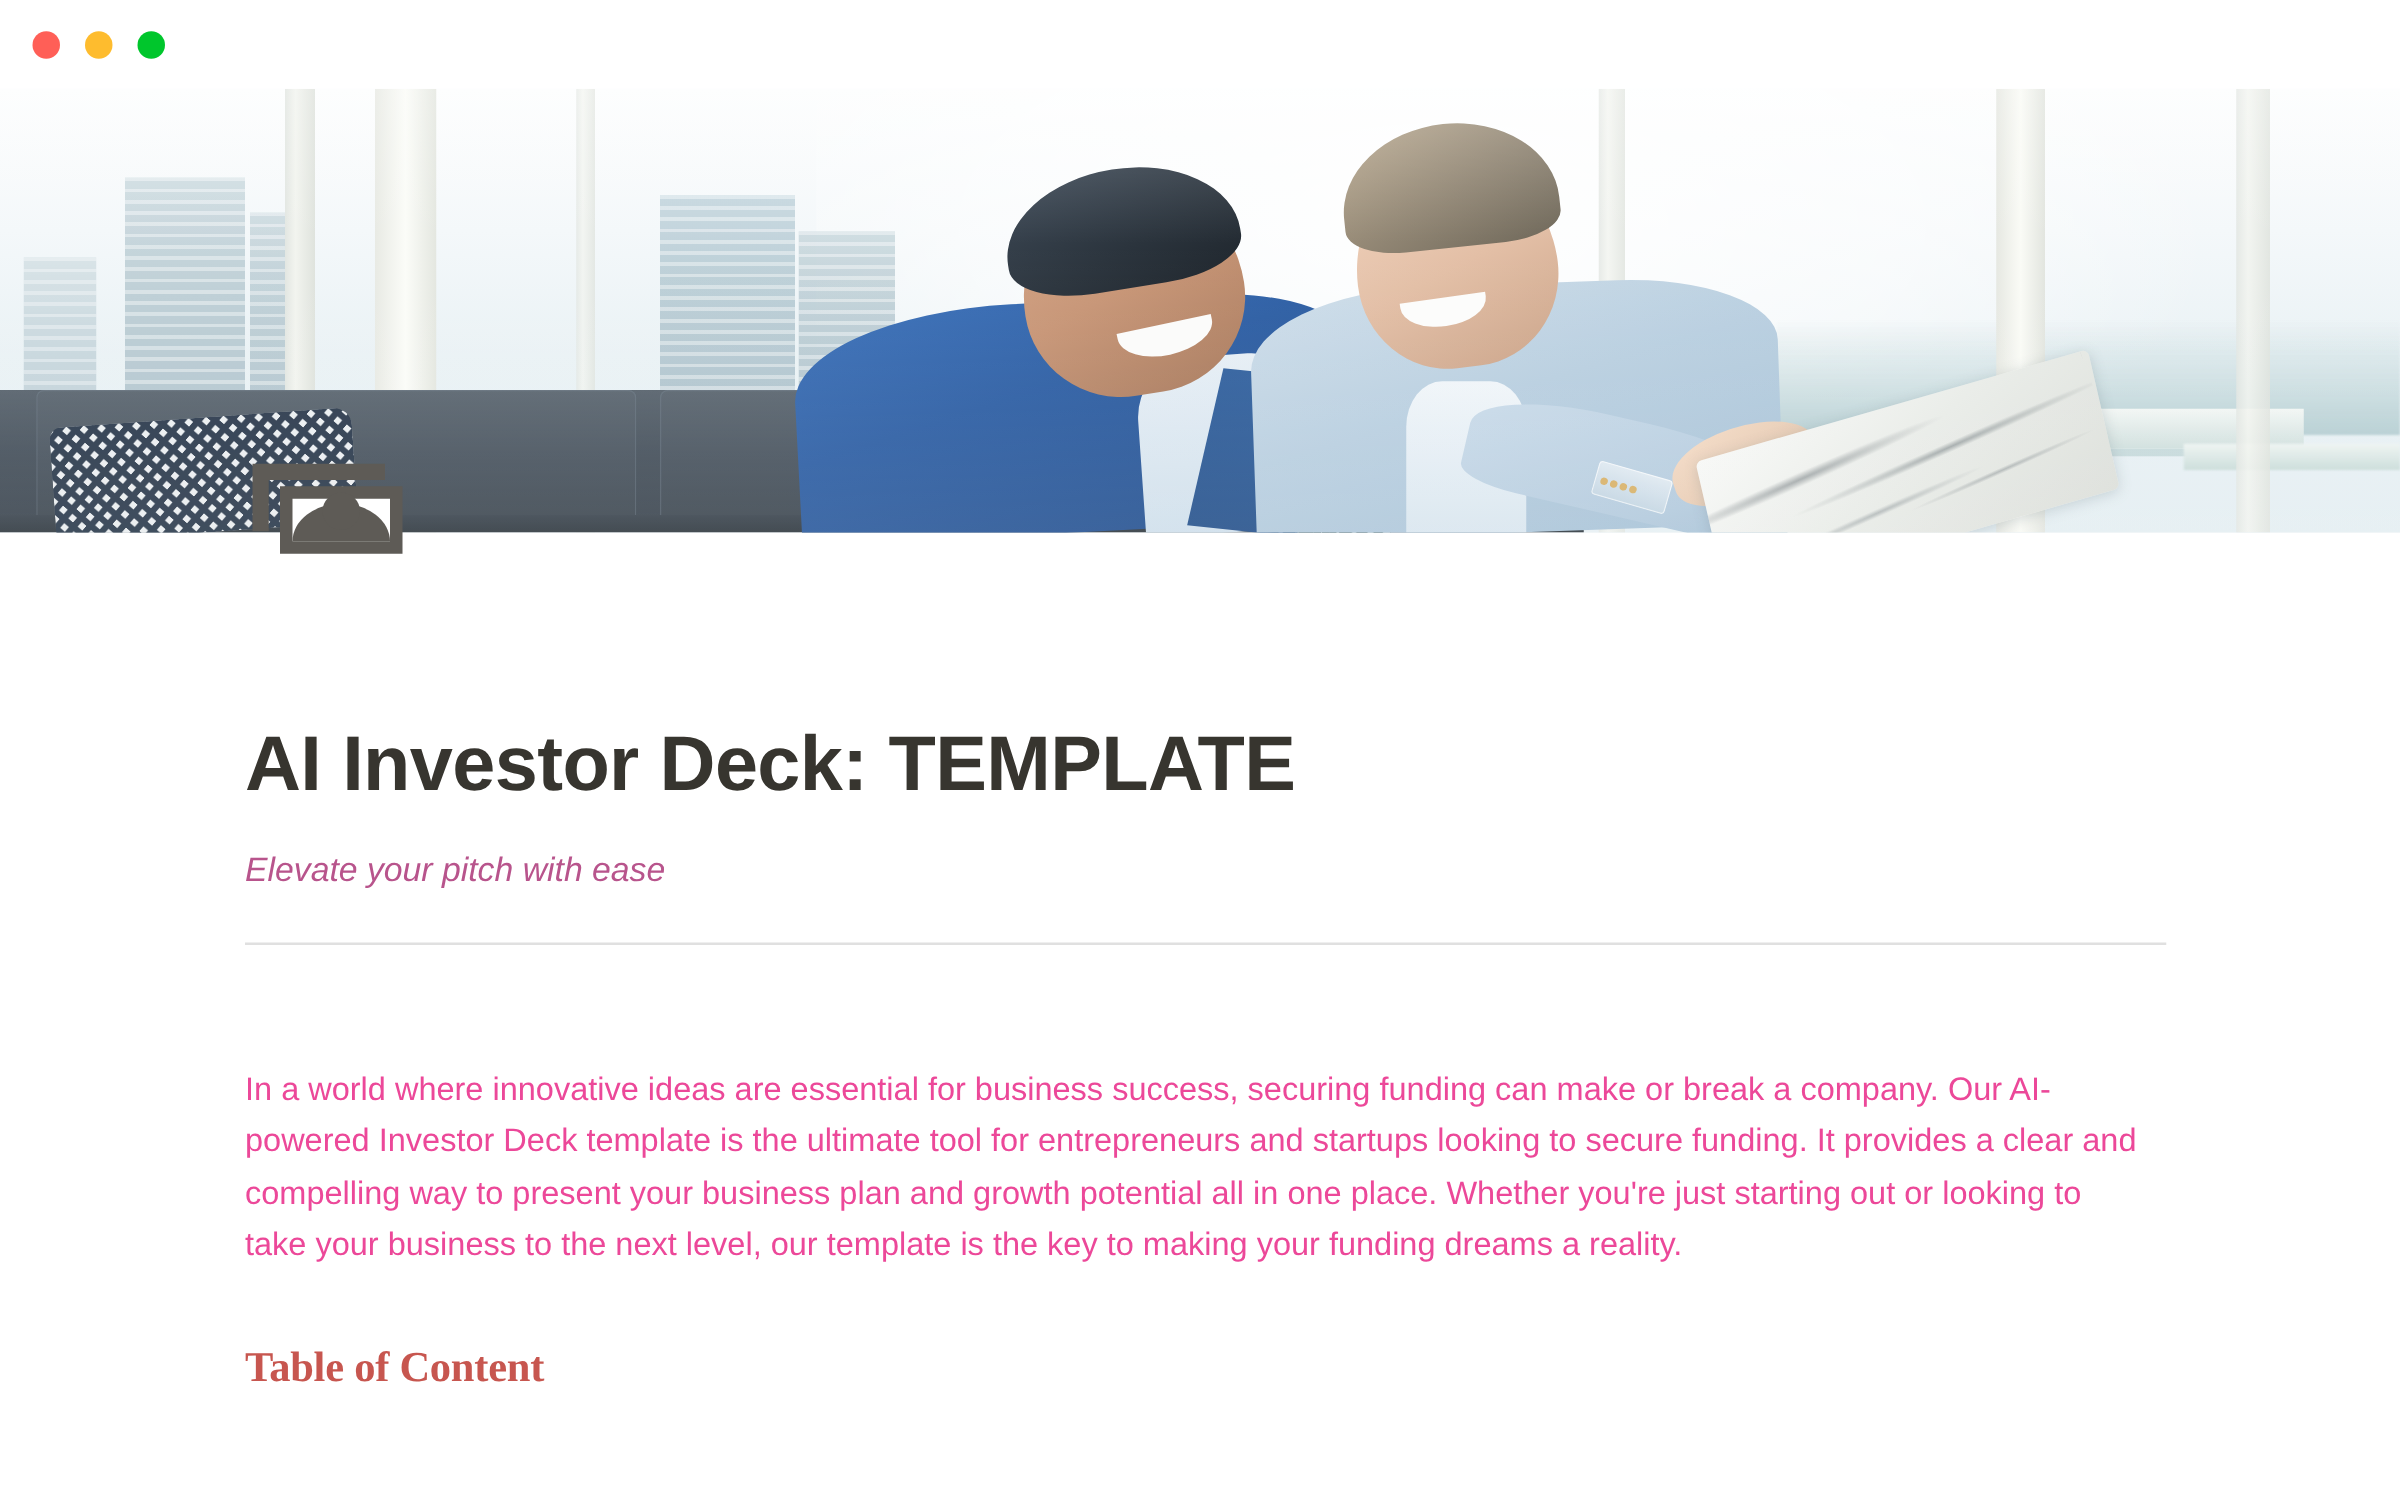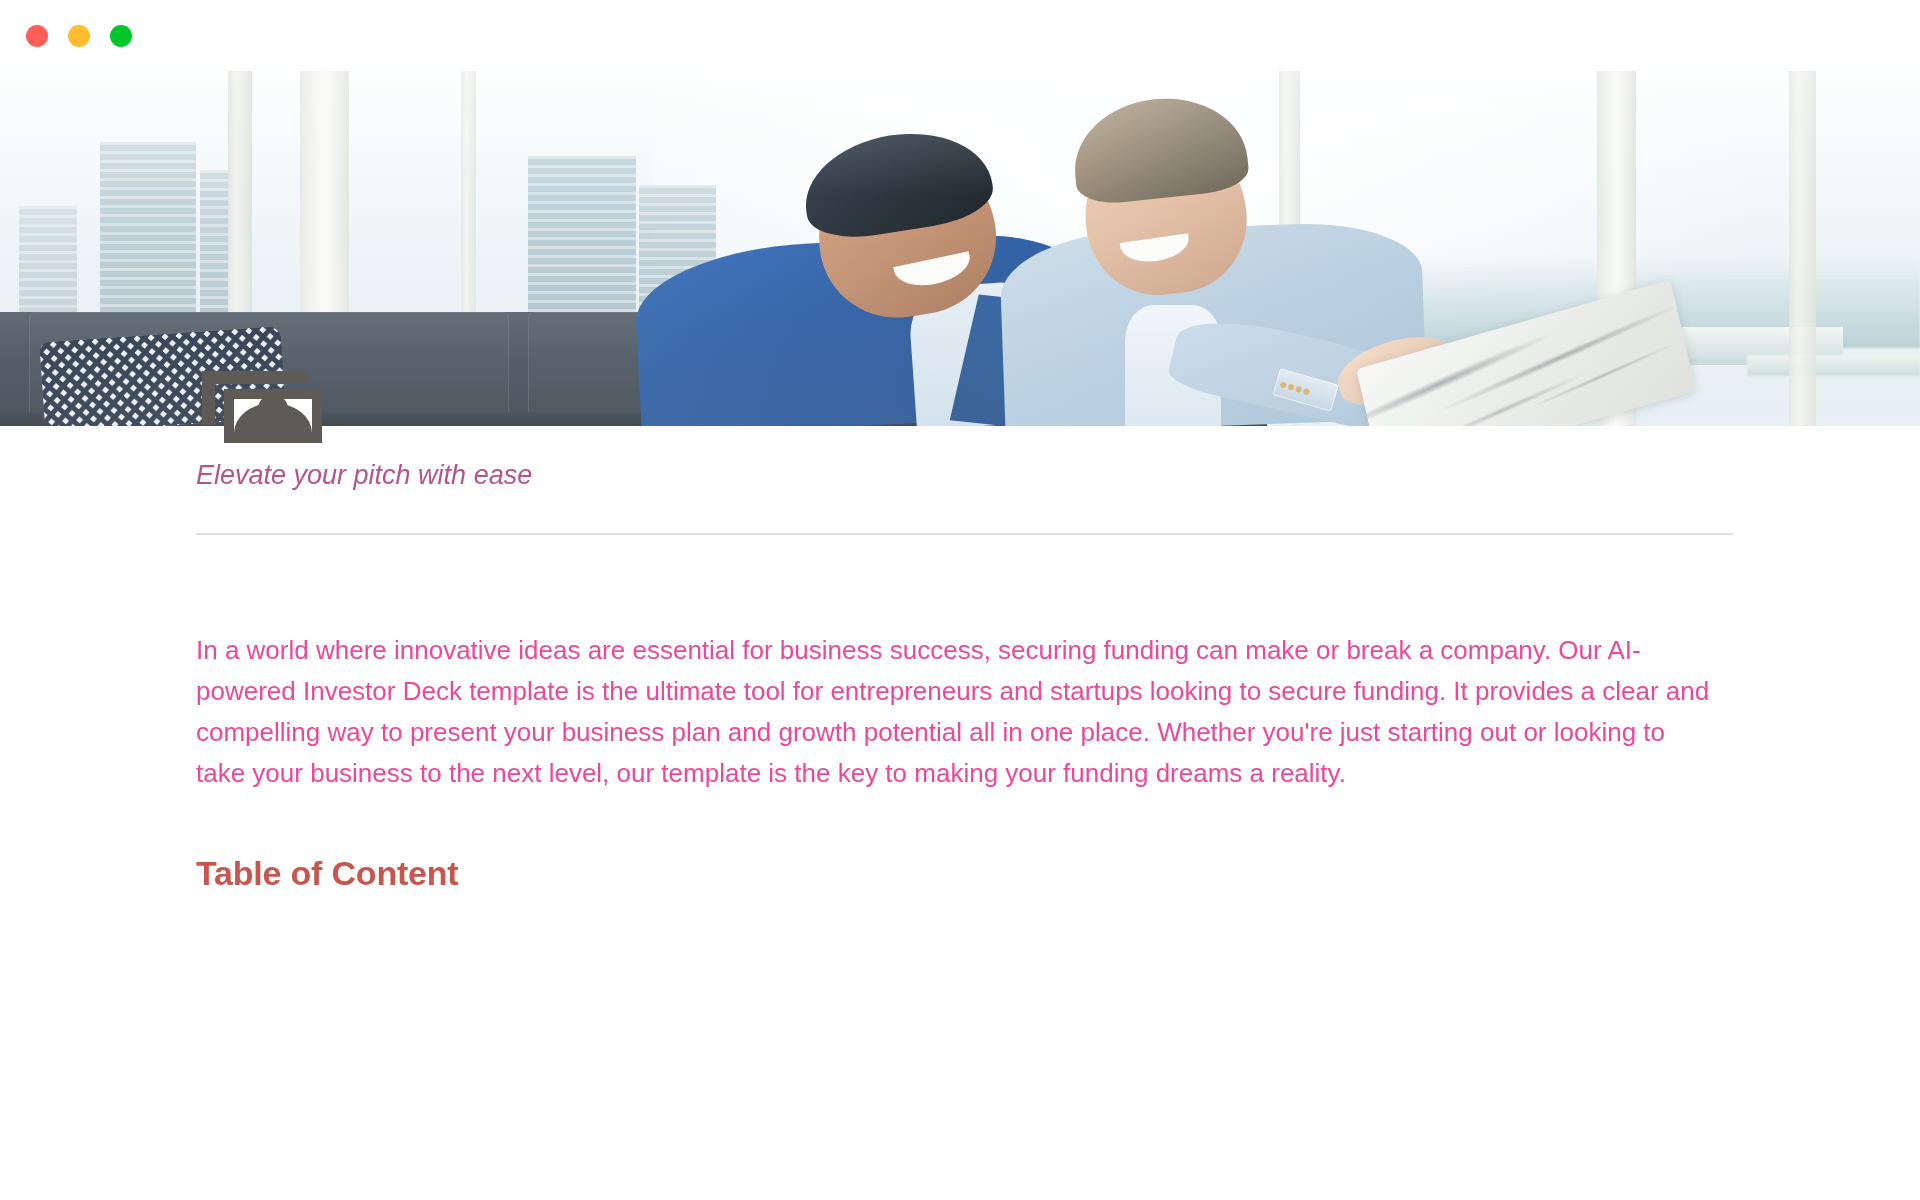--- a/index.html
+++ b/index.html
@@ -314,20 +314,21 @@
     font-size:26px;
     line-height:1.58;
     color:#ec4899;
   }
   .toc-heading{
     margin-top:60px;
     font-size:34px;
     font-weight:700;
     color:#C7564F;
     letter-spacing:-0.2px;
+    font-family:Liberation Serif, serif;
   }
 </style>
 </head>
 <body>
 
 <div class="titlebar">
   <div class="lights">
     <span class="light red"></span>
     <span class="light yellow"></span>
     <span class="light green"></span>
@@ -408,20 +409,21 @@
 
     <path d="M36 66 a39 30 0 0 1 78 0 Z" fill="#5E5B56"></path>
 
     <circle cx="75" cy="42" r="15" fill="#5E5B56"></circle>
   </svg>
 </div>
 
 <div class="doc">
   <div class="content">
 
+    <h1 class="page-title">AI Investor Deck: TEMPLATE</h1>
 
     <div class="page-subtitle">Elevate your pitch with ease</div>
 
     <div class="divider"></div>
 
     <p class="body-para">In a world where innovative ideas are essential for business success, securing funding can make or break a company. Our AI-powered Investor Deck template is the ultimate tool for entrepreneurs and startups looking to secure funding. It provides a clear and compelling way to present your business plan and growth potential all in one place. Whether you're just starting out or looking to take your business to the next level, our template is the key to making your funding dreams a reality.</p>
 
     <h2 class="toc-heading">Table of Content</h2>
 
   </div>

